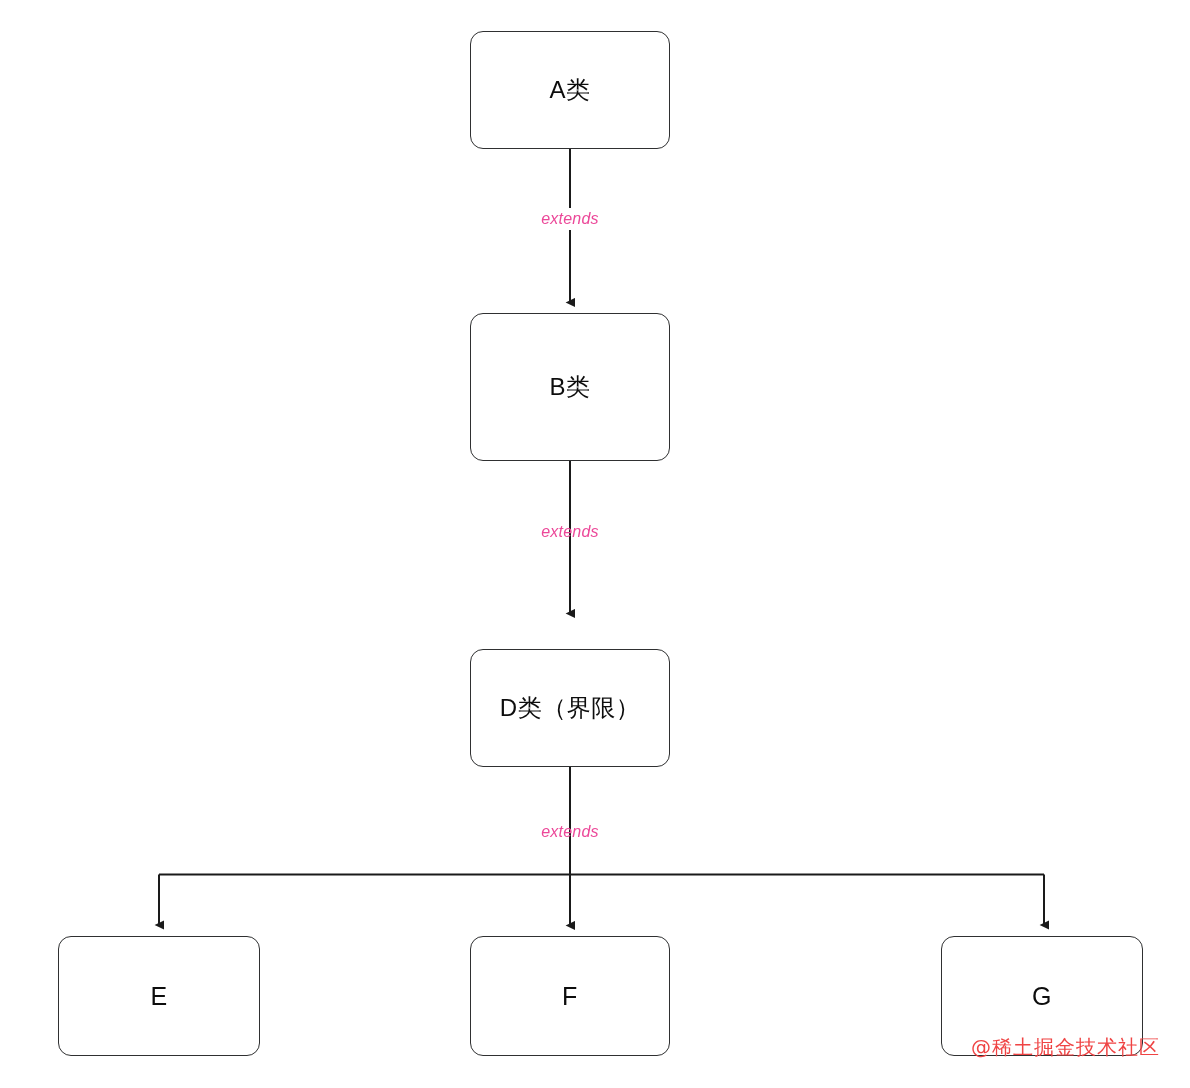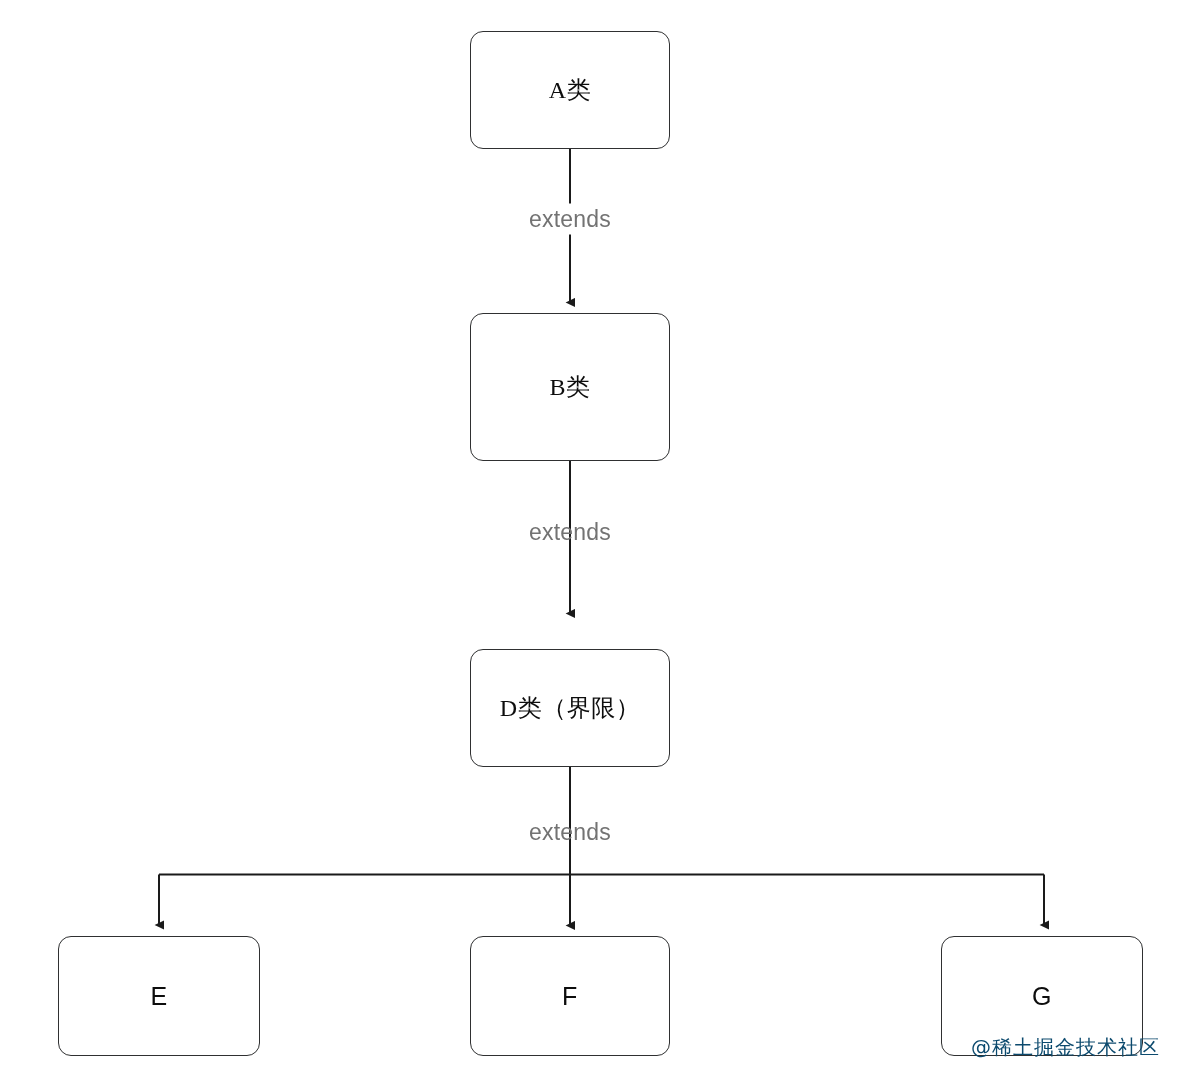--- a/index.html
+++ b/index.html
@@ -41,37 +41,38 @@
   }
   .node-label {
     font-size: 25px;
     color: #0d0d0d;
     letter-spacing: 0.5px;
     line-height: 1;
     white-space: nowrap;
     user-select: none;
   }
   .node-label.cjk {
-    font-family: Liberation Serif, serif;
+    font-family: Liberation Sans, sans-serif;
     font-size: 24px;
   }
   .edge-label {
     position: absolute;
-    font-size: 23px;
-    color: #737373;
+    font-size: 16px;
+    color: #ec4899;
     white-space: nowrap;
     transform: translate(-50%, -50%);
     user-select: none;
     letter-spacing: 0.2px;
+    font-style: italic;
   }
   .watermark {
     position: absolute;
     font-family: "DejaVu Sans", "Liberation Sans", sans-serif;
     font-size: 20px;
-    color: #0c4a6e;
+    color: #ef4444;
     white-space: nowrap;
     user-select: none;
     letter-spacing: 1px;
     text-align: center;
   }
 </style>
 </head>
 <body>
 
 <div id="diagram-root">

